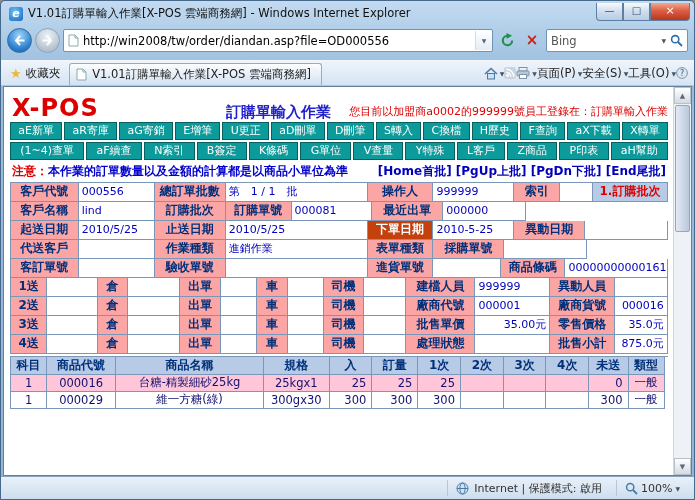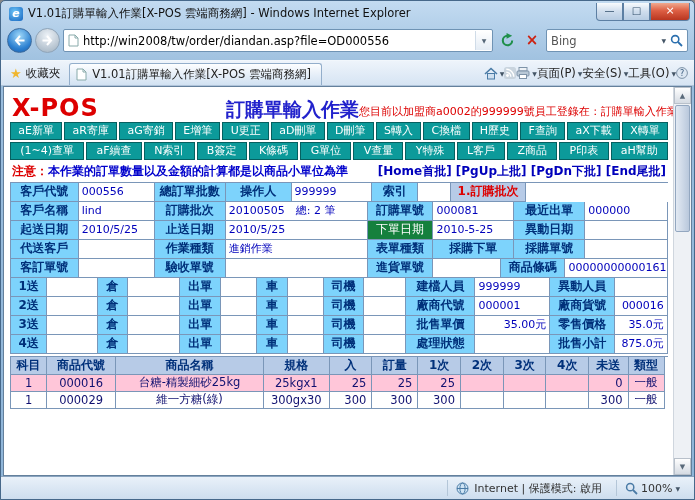--- a/index.html
+++ b/index.html
@@ -47,38 +47,38 @@
   
   .content{flex:1;display:flex;margin:0 2px;border:1px solid #64809c;background:#fff;overflow:hidden;}
   .page{flex:1;overflow:hidden;padding:2px 3px 0 4px;}
   .vscroll{width:17px;flex:none;background:#eef1f5;border-left:1px solid #cfd6de;display:flex;flex-direction:column;}
   .sbtn{height:17px;flex:none;background:linear-gradient(#fefefe,#d5dbe3);border:1px solid #b8c0ca;color:#5a6a7a;font-size:7px;display:flex;align-items:center;justify-content:center;cursor:pointer;box-sizing:border-box;}
   .sthumb{height:125px;margin:1px;background:linear-gradient(90deg,#e3eaf3,#b9c8dc);border:1px solid #93a7c0;border-radius:2px;cursor:grab;}
   .sspacer{flex:1;}
   
   .phead{display:flex;align-items:flex-end;height:30px;padding:1px 2px 0 4px;}
   .logo{width:128px;flex:none;font-size:24px;font-weight:bold;color:#dd0000;letter-spacing:1px;line-height:1;}
-  .ptitle{flex:none;margin-left:86px;font-size:19px;font-weight:bold;color:#2222cc;line-height:1.1;}
+  .ptitle{flex:none;margin-left:86px;font-size:15px;font-weight:bold;color:#2222cc;line-height:1.1;}
   .login{margin-left:auto;font-size:11px;color:#dd0000;white-space:nowrap;padding-bottom:1px;}
   
   .btn-row{display:flex;gap:2px;margin:2px 2px 0 2px;}
   .xbtn{flex:1 1 auto;background:#0c9a9a;color:#fff;font-size:11px;text-align:center;
     padding:1px 2px;border:1px solid #066060;white-space:nowrap;cursor:pointer;font-family:inherit;line-height:1.25;}
   
   .notice{display:flex;justify-content:space-between;align-items:center;margin:3px 4px 2px 4px;font-size:12px;font-weight:bold;}
   .notice-red{color:#dd0000;}
   .notice-blue{color:#0000cc;}
   .hints{color:#0000bb;font-weight:bold;font-size:12px;white-space:nowrap;}
   
   .form{margin:1px 2px 0 2px;border-top:1px solid #7a96b8;border-left:1px solid #7a96b8;}
   .frow{display:flex;height:19px;}
   .fc{box-sizing:border-box;border-right:1px solid #7a96b8;border-bottom:1px solid #7a96b8;
     display:flex;align-items:center;overflow:hidden;white-space:nowrap;font-size:12px;}
-  .fc.l{background:#7dd3fc;color:#00307a;justify-content:center;font-weight:bold;font-size:12px;}
-  .fc.lr{background:#15803d;color:#fff;justify-content:center;font-weight:normal;}
+  .fc.l{background:#fca5a5;color:#00307a;justify-content:center;font-weight:bold;font-size:12px;}
+  .fc.lr{background:#c2410c;color:#fff;justify-content:center;font-weight:bold;}
   .fc.lt{background:#b7cbe7;color:#dd0000;justify-content:center;font-weight:bold;}
   .fc.v{background:#fff;color:#0000bb;padding:0 3px;font-size:11px;cursor:text;}
   .fc.vr{background:#fff;color:#0000bb;padding:0 3px;font-size:11px;justify-content:flex-end;cursor:text;}
   
   .ptable{margin:2px 2px 0 2px;border-top:1px solid #7a96b8;border-left:1px solid #7a96b8;}
   .trow{display:flex;height:17px;}
   .trow.head{height:18px;}
   .tc{box-sizing:border-box;border-right:1px solid #7a96b8;border-bottom:1px solid #7a96b8;
     display:flex;align-items:center;justify-content:center;overflow:hidden;white-space:nowrap;font-size:11.5px;color:#101070;}
   .tc.th{background:#b7cbe7;color:#00307a;font-weight:bold;font-size:12px;}
@@ -246,31 +246,31 @@
           <span class="notice-red">注意：</span><span class="notice-blue">本作業的訂單數量以及金額的計算都是以商品小單位為準</span>
         </span>
         <span class="hints">[Home首批]  [PgUp上批]  [PgDn下批]  [End尾批]</span>
       </div>
 
       <div class="form">
           <div class="frow">
             <div class="fc l" style="width: 10.3%;">客戶代號</div>
             <div class="fc v" style="width: 11.6%;">000556</div>
             <div class="fc l" style="width: 10.8%;">總訂單批數</div>
+            <div class="fc v" style="width: 21.6%;">第　1 / 1　批</div>
             <div class="fc l" style="width: 10%;">操作人</div>
             <div class="fc v" style="width: 12.3%;">999999</div>
             <div class="fc l" style="width: 7%;">索引</div>
             <div class="fc v" style="width: 5%;"></div>
             <div class="fc lt" style="width: 11.4%;">1.訂購批次</div>
           </div>
           <div class="frow">
             <div class="fc l" style="width: 10.3%;">客戶名稱</div>
             <div class="fc v" style="width: 11.6%;">lind</div>
             <div class="fc l" style="width: 10.8%;">訂購批次</div>
-            <div class="fc v" style="width: 21.6%;">20100505　總: 2 筆</div>
             <div class="fc l" style="width: 10%;">訂購單號</div>
             <div class="fc v" style="width: 12.3%;">000081</div>
             <div class="fc l" style="width: 10.8%; text-align: center;">最近出單</div>
             <div class="fc v" style="width: 12.6%;">000000</div>
           </div>
           <div class="frow">
             <div class="fc l" style="width: 10.3%;">起送日期</div>
             <div class="fc v" style="width: 11.6%;">2010/5/25</div>
             <div class="fc l" style="width: 10.8%;">止送日期</div>
             <div class="fc v" style="width: 21.6%;">2010/5/25</div>
@@ -278,21 +278,20 @@
             <div class="fc v" style="width: 12.3%;">2010-5-25</div>
             <div class="fc l" style="width: 10.8%;">異動日期</div>
             <div class="fc v" style="width: 12.6%;"></div>
           </div>
           <div class="frow">
             <div class="fc l" style="width: 10.3%;">代送客戶</div>
             <div class="fc v" style="width: 11.6%;"></div>
             <div class="fc l" style="width: 10.8%;">作業種類</div>
             <div class="fc v" style="width: 21.6%;">進銷作業</div>
             <div class="fc l" style="width: 10%;">表單種類</div>
-            <div class="fc l" style="width: 12.3%;">採購下單</div>
             <div class="fc l" style="width: 10.8%;">採購單號</div>
             <div class="fc v" style="width: 12.6%;"></div>
           </div>
           <div class="frow">
             <div class="fc l" style="width: 10.3%;">客訂單號</div>
             <div class="fc v" style="width: 11.6%;"></div>
             <div class="fc l" style="width: 10.8%;">驗收單號</div>
             <div class="fc v" style="width: 21.6%;"></div>
             <div class="fc l" style="width: 10%;">進貨單號</div>
             <div class="fc v" style="width: 10.3%;"></div>

